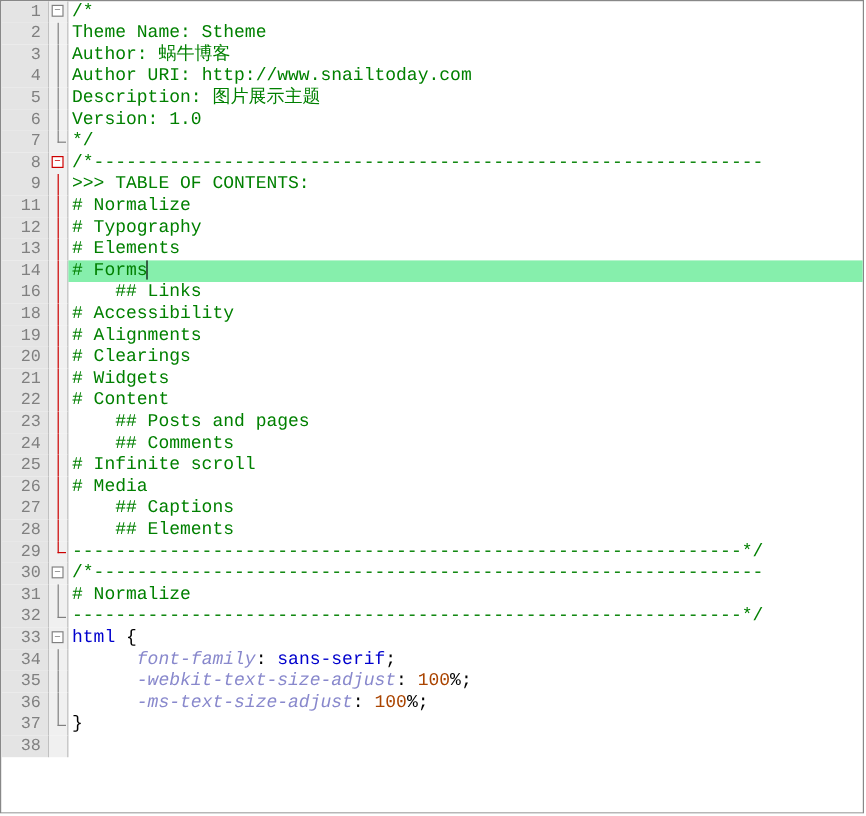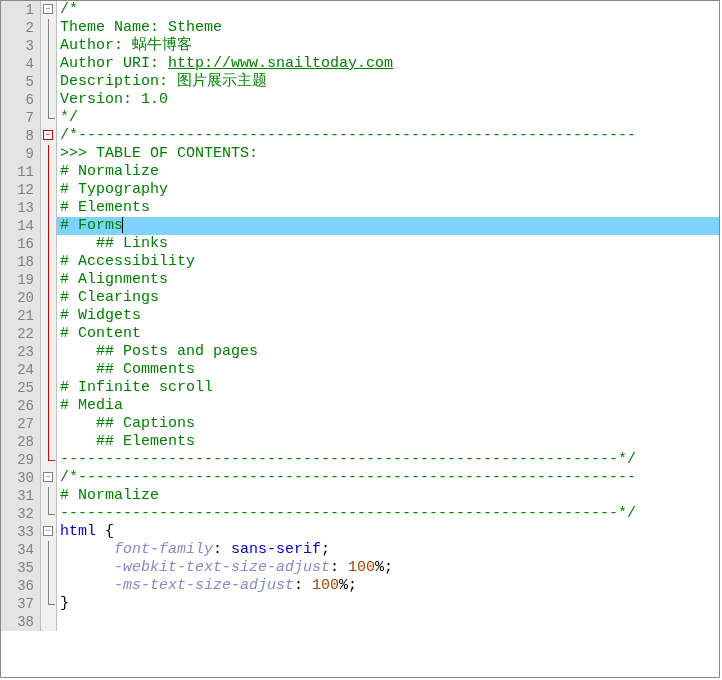--- a/index.html
+++ b/index.html
@@ -78,28 +78,28 @@
     border-left: 1px solid #808080;
     border-bottom: 1px solid #808080;
   }
   .fold-end.red { border-color: #cc0000; }
   .code {
     padding-left: 3px;
     flex: 1;
     position: relative;
   }
   .c-comment { color: #008000; }
-  .c-link { color: #008000; text-decoration: underline; }
+  .c-link { color: #008000; }
   .c-keyword { color: #0000cd; }
   .c-prop { color: #8888cc; font-style: italic; margin-left: 18px; }
   .c-num { color: #aa4400; }
   .c-punct { color: #000; }
   .c-brace { color: #000; }
   .highlight-row {
-    background: #7dd3fc;
+    background: #86efac;
   }
   .cursor {
     border-left: 1px solid #000;
     height: 16px;
     display: inline-block;
     vertical-align: middle;
     margin-left: -1px;
   }
 </style>
 </head>

